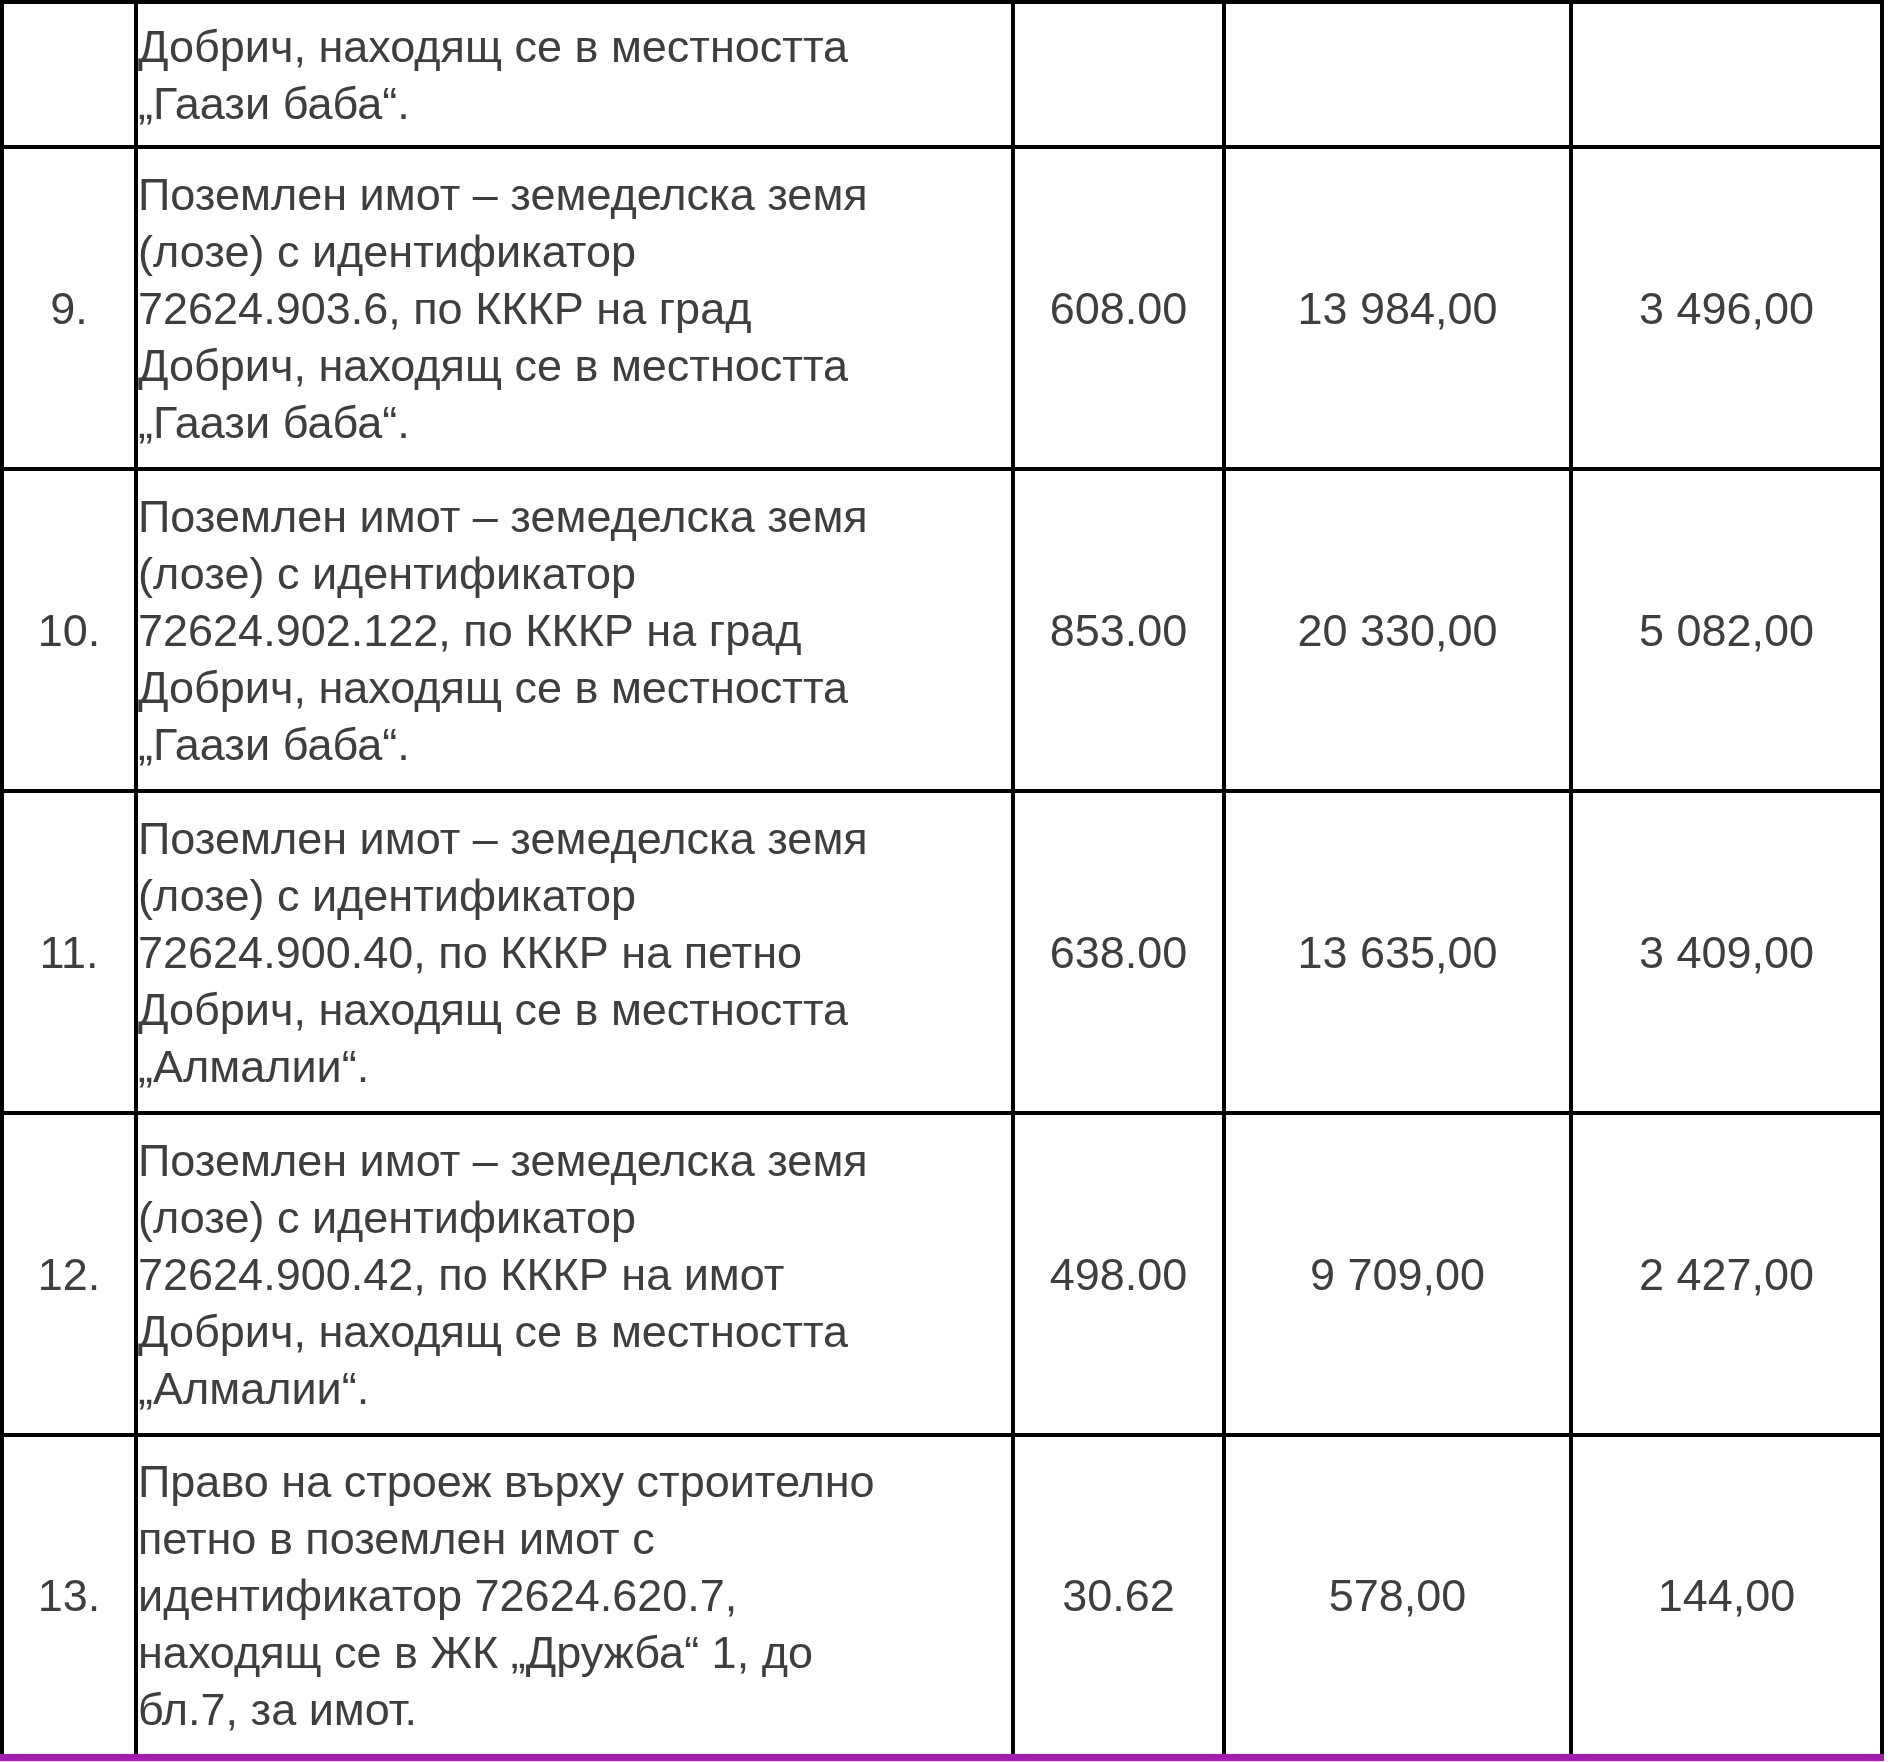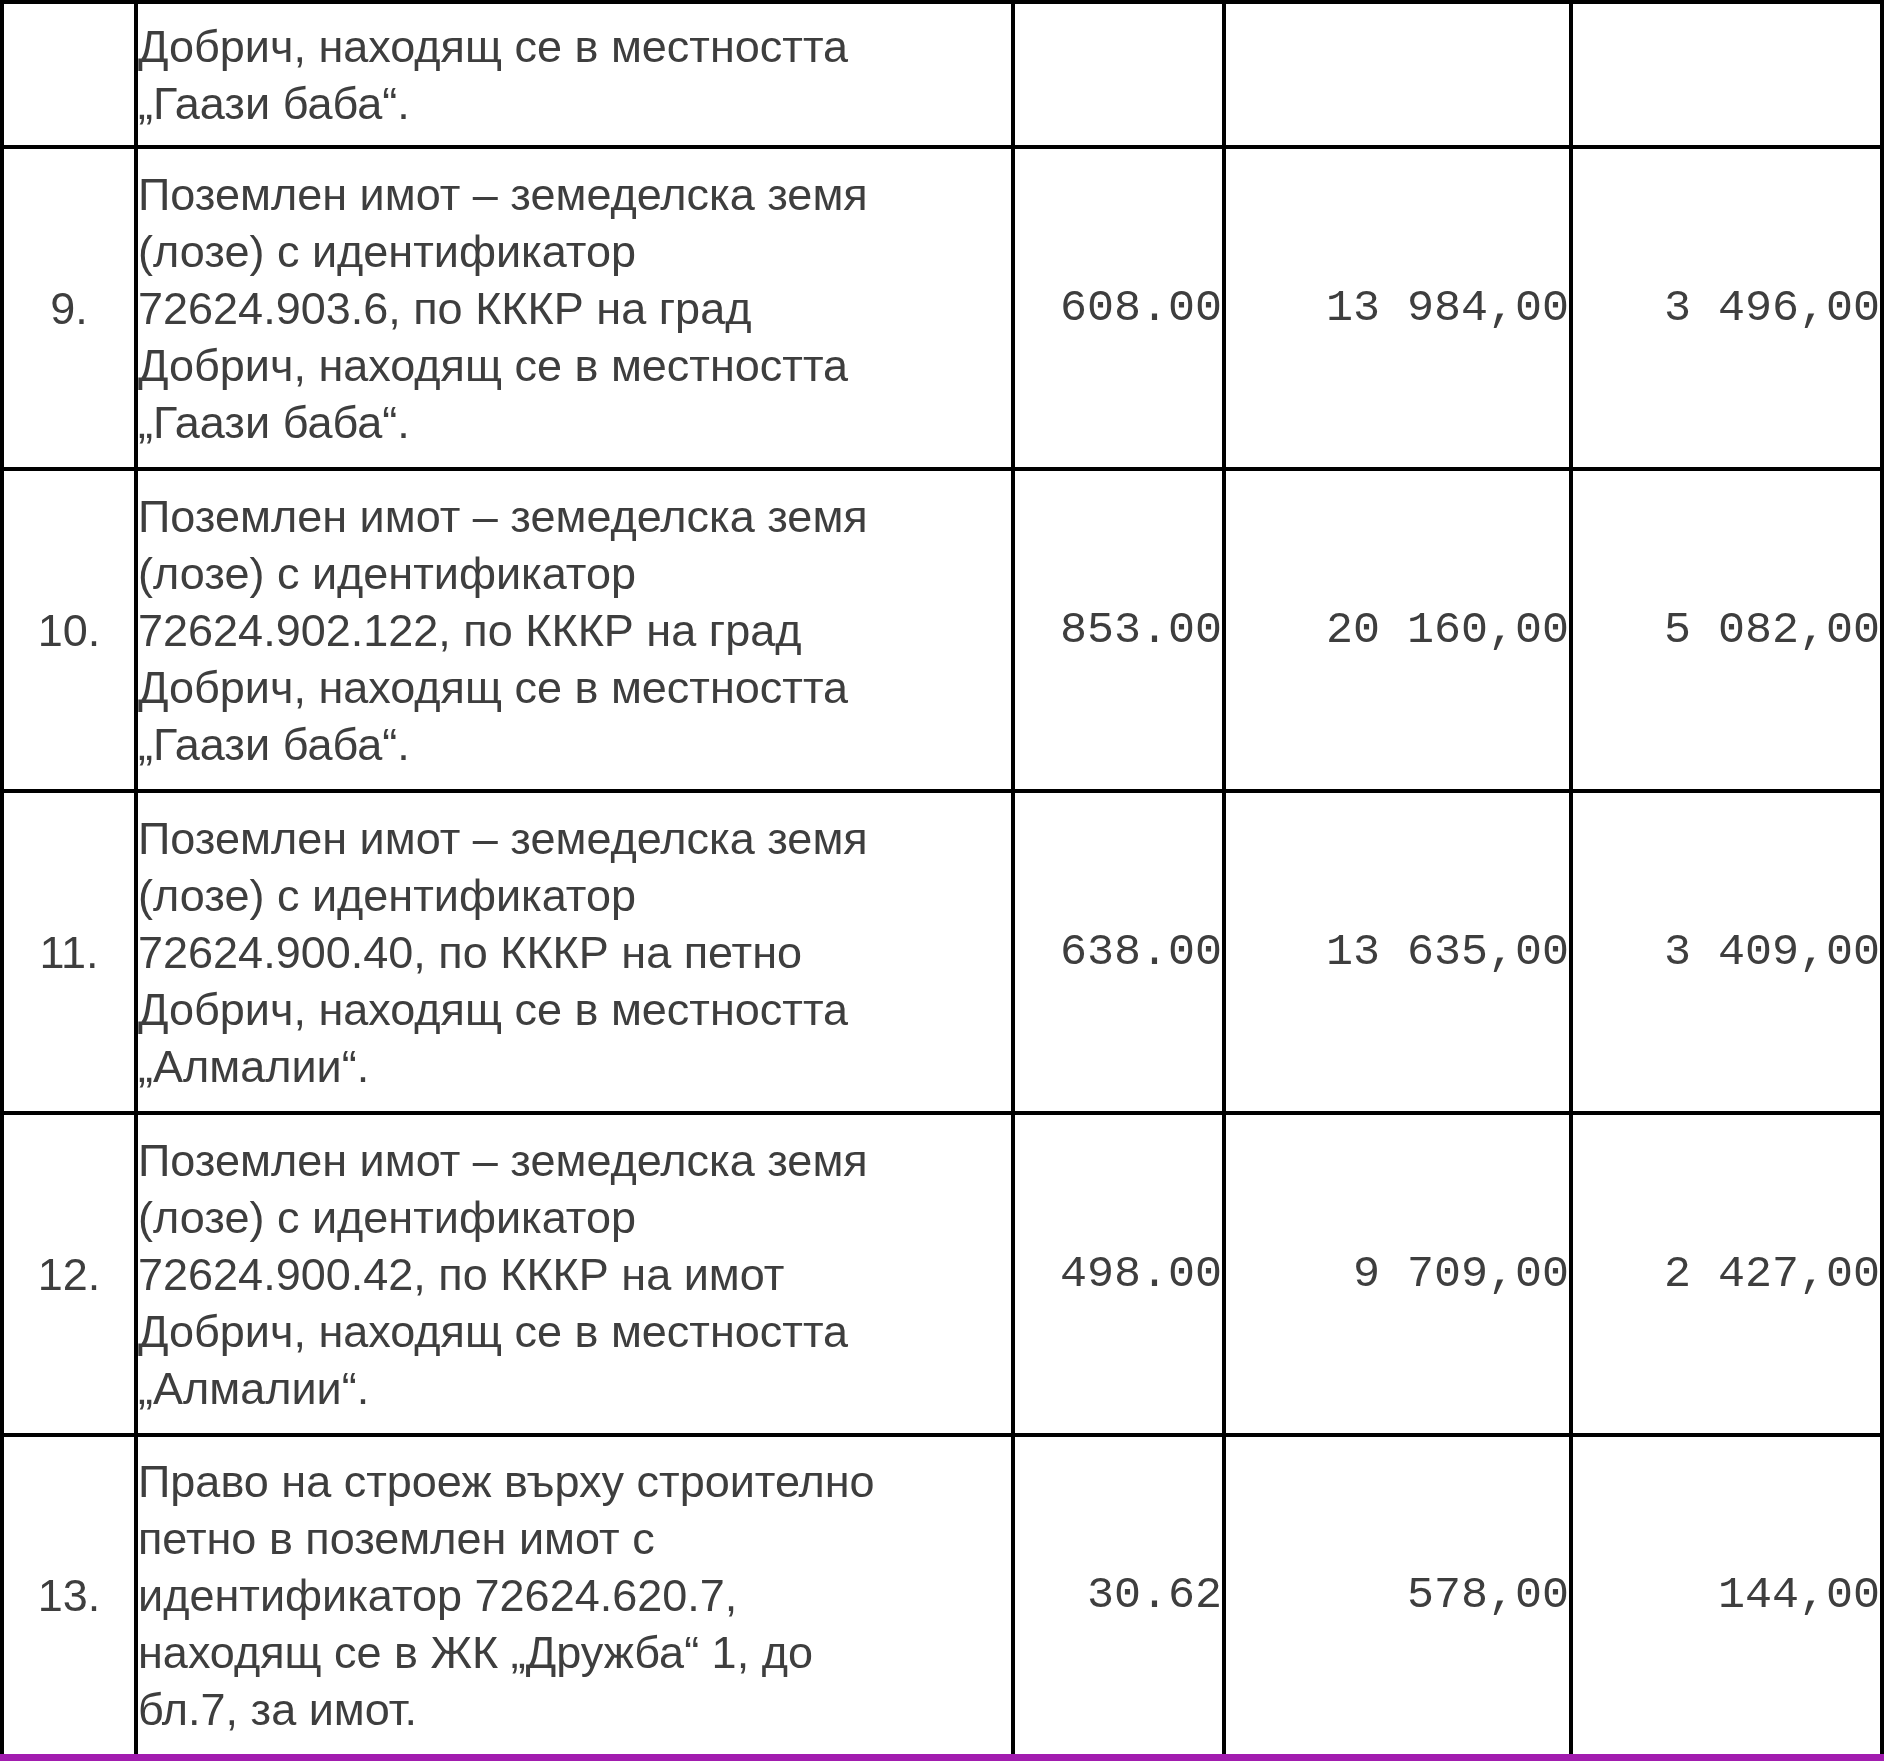--- a/index.html
+++ b/index.html
@@ -53,23 +53,22 @@
     text-align: left;
   }
   td.desc-cell .line {
     white-space: nowrap;
   }
   td.carryover-desc {
     vertical-align: top;
     padding-top: 3px;
   }
   td.val-cell {
-    text-align: right;
+    text-align: center;
     white-space: nowrap;
-    font-family: Liberation Mono, monospace;
   }
   tr.carryover-row { height: 145px; }
   tr.data-row { height: 322px; }
 </style>
 </head>
 <body>
 
 <div class="page">
   <table class="doc-table">
     <colgroup>
@@ -109,21 +108,21 @@
     <tr class="data-row">
       <td class="num-cell">10.</td>
       <td class="desc-cell">
         <div class="line">Поземлен имот – земеделска земя</div>
         <div class="line">(лозе) с идентификатор</div>
         <div class="line">72624.902.122, по КККР на град</div>
         <div class="line">Добрич, находящ се в местността</div>
         <div class="line">„Гаази баба“.</div>
       </td>
       <td class="val-cell">853.00</td>
-      <td class="val-cell">20 160,00</td>
+      <td class="val-cell">20 330,00</td>
       <td class="val-cell">5 082,00</td>
     </tr>
 
     <tr class="data-row">
       <td class="num-cell">11.</td>
       <td class="desc-cell">
         <div class="line">Поземлен имот – земеделска земя</div>
         <div class="line">(лозе) с идентификатор</div>
         <div class="line">72624.900.40, по КККР на петно</div>
         <div class="line">Добрич, находящ се в местността</div>

